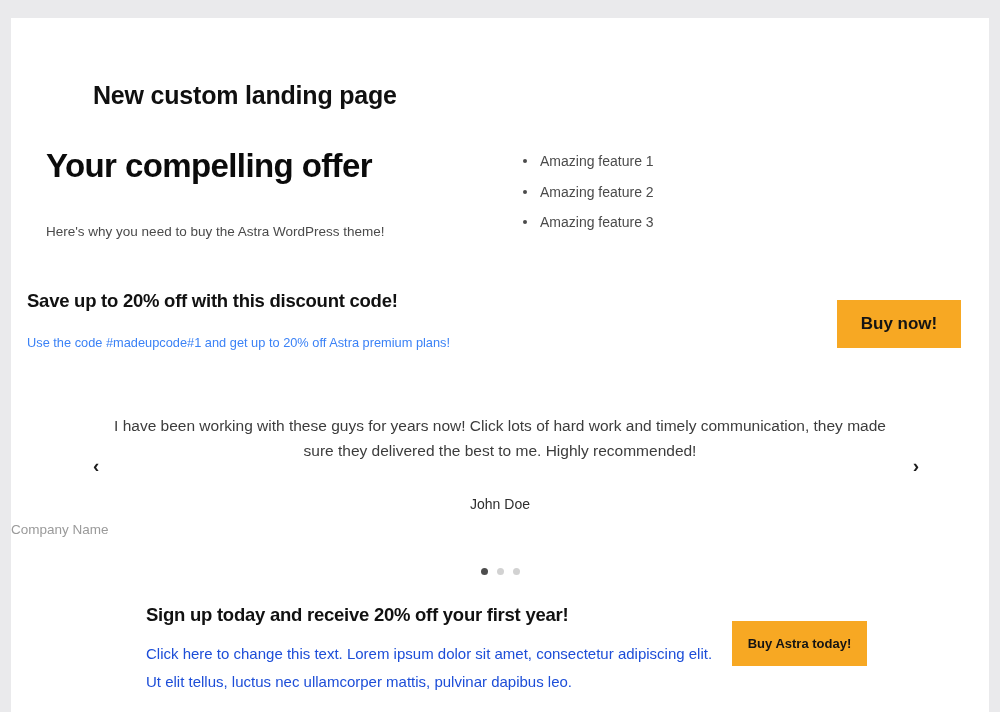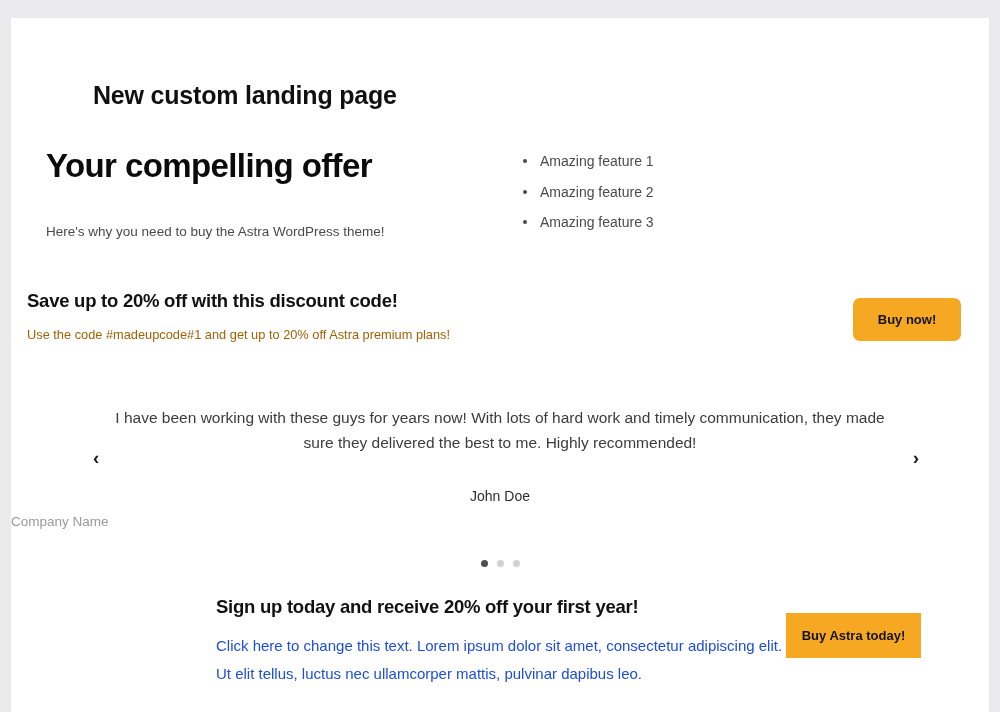--- a/index.html
+++ b/index.html
@@ -103,42 +103,41 @@
   .discount-heading {
     font-size: 18.5px;
     font-weight: bold;
     color: #111111;
     letter-spacing: -0.25px;
     margin: 0;
     line-height: 1.25;
   }
   .discount-sub {
     font-size: 12.8px;
-    color: #a16207;
-    margin: 13px 0 0 0;
+    color: #3b82f6;
+    margin: 21px 0 0 0;
     line-height: 1.5;
   }
 
   .btn {
     display: inline-block;
     background: #f7a823;
     color: #141414;
     font-weight: bold;
     text-align: center;
     text-decoration: none;
     border: none;
     cursor: pointer;
     font-family: "Liberation Sans", sans-serif;
   }
   .btn-buy-now {
-    width: 108px;
+    width: 124px;
     padding: 14px 0;
-    font-size: 13px;
+    font-size: 17px;
     margin-top: 6px;
-    border-radius: 7px;
   }
   .btn-buy-astra {
     width: 135px;
     padding: 15px 0;
     font-size: 13px;
   }
 
   
   .testimonial {
     position: relative;
@@ -193,22 +192,23 @@
     border-radius: 50%;
     background: #d2d2d2;
     cursor: pointer;
   }
   .dot.active { background: #4d4d4d; }
 
   
   .signup {
     display: flex;
     align-items: flex-start;
-    justify-content: flex-end;
+    justify-content: center;
     padding: 28px 68px 0 81px;
+    gap: 16px;
   }
   .signup-text { width: 570px; }
   .signup-heading {
     font-size: 18.5px;
     font-weight: bold;
     color: #111111;
     letter-spacing: -0.25px;
     margin: 0;
     line-height: 1.3;
   }
@@ -248,21 +248,21 @@
       <h3 class="discount-heading">Save up to 20% off with this discount code!</h3>
       <p class="discount-sub">Use the code #madeupcode#1 and get up to 20% off Astra premium plans!</p>
     </div>
     <button class="btn btn-buy-now">Buy now!</button>
   </div>
 
   <div class="testimonial">
     <button class="carousel-arrow arrow-prev">‹</button>
     <button class="carousel-arrow arrow-next">›</button>
 
-    <p class="testimonial-quote">I have been working with these guys for years now! With lots of hard work and timely communication, they made sure they delivered the best to me. Highly recommended!</p>
+    <p class="testimonial-quote">I have been working with these guys for years now! Click lots of hard work and timely communication, they made sure they delivered the best to me. Highly recommended!</p>
     <div class="testimonial-author">John Doe</div>
     <div class="testimonial-company">Company Name</div>
 
     <div class="dots">
       <span class="dot active"></span>
       <span class="dot"></span>
       <span class="dot"></span>
     </div>
   </div>
 

